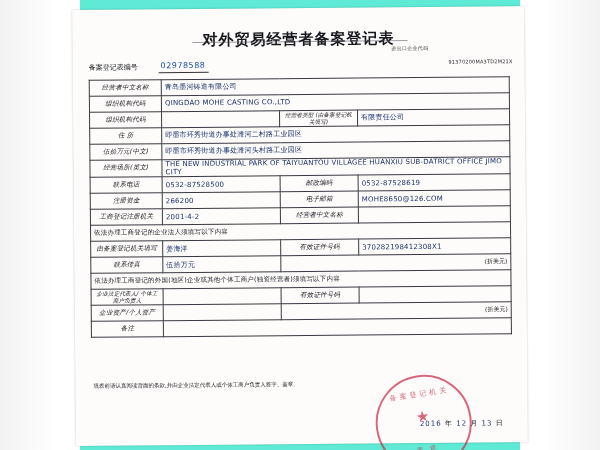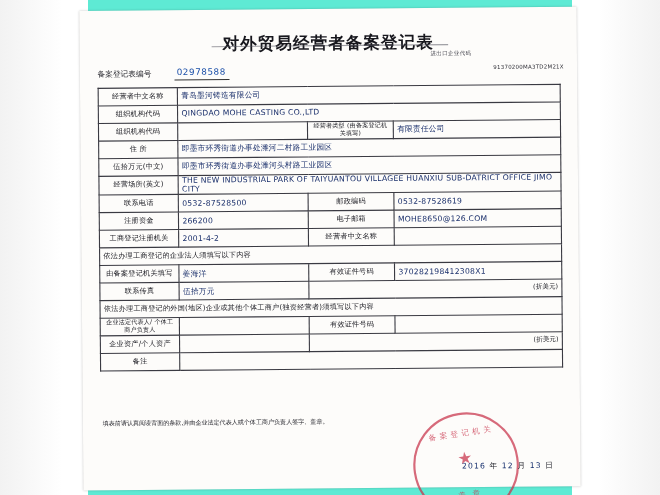--- a/index.html
+++ b/index.html
@@ -125,20 +125,21 @@
     border: 1px solid #3a3a42;
     height: 15px;
     padding: 0 3px;
     vertical-align: middle;
     line-height: 1.15;
   }
   td.lbl {
     text-align: center;
     letter-spacing: .2px;
     color: #1a1a21;
+    font-style: italic;
   }
   td.val {
     color: #1a2f6b;
     font-size: 7px;
     letter-spacing: .2px;
   }
   td.tall { height: 24px; }
   td.tall2 { height: 20px; }
   .sec {
     text-align: left;

